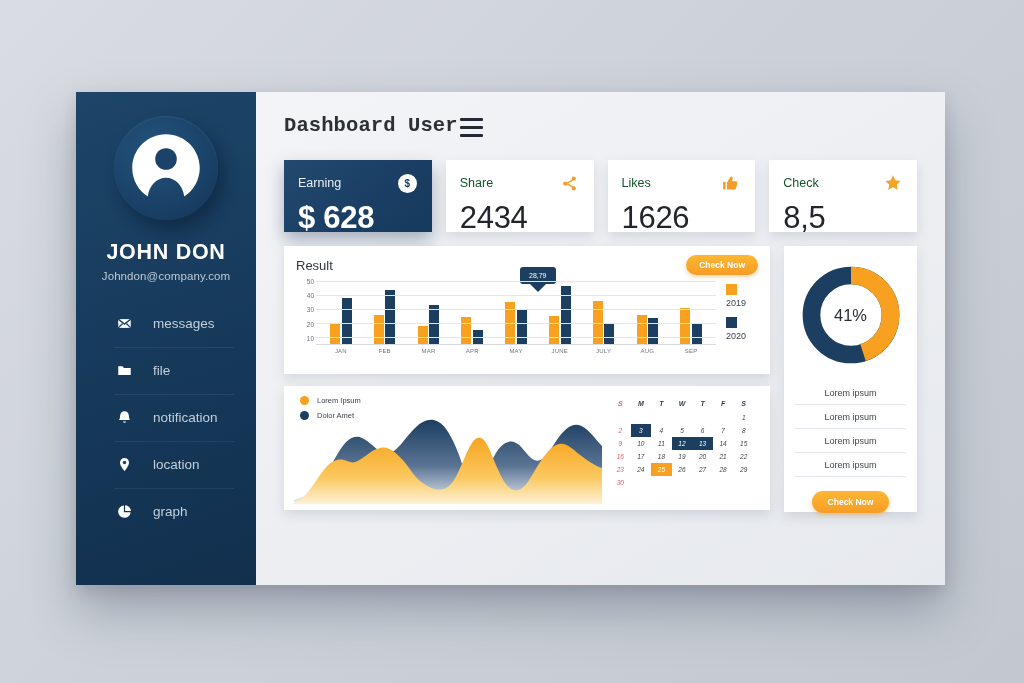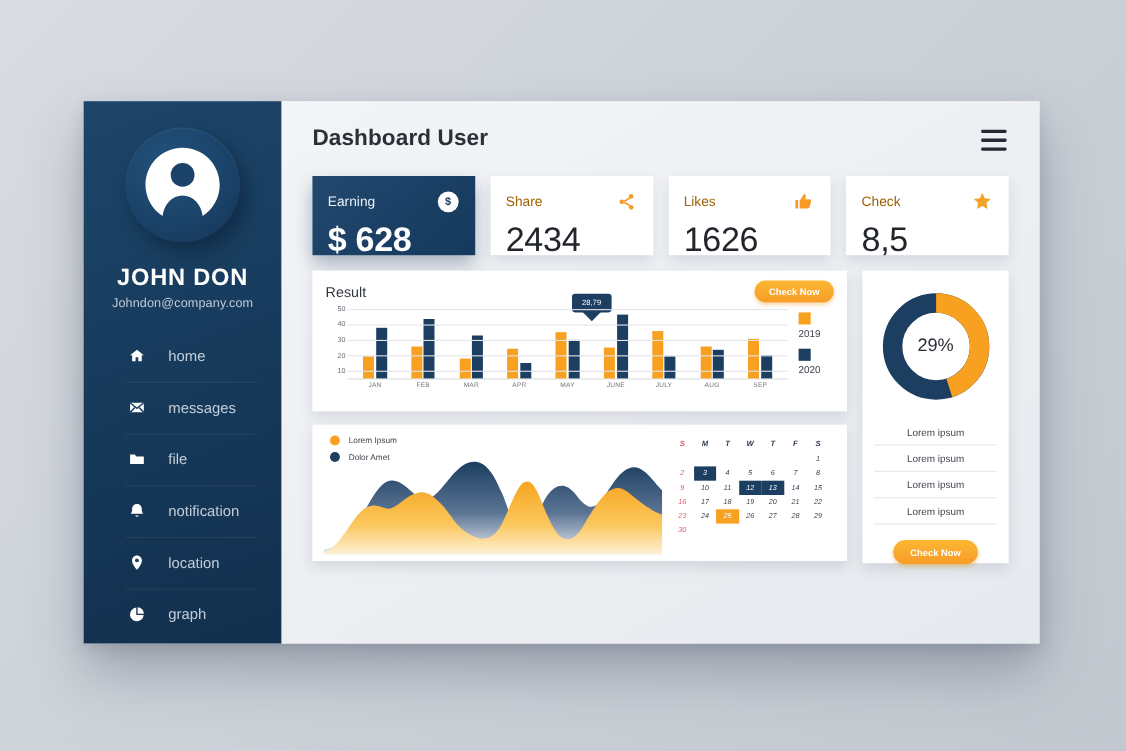--- a/index.html
+++ b/index.html
@@ -92,22 +92,22 @@
   #main {
     flex: 1;
     background: linear-gradient(150deg, #f3f4f7 0%, #eceef2 55%, #e6e9ee 100%);
     padding: 22px 28px 0 28px;
     position: relative;
   }
 
   #main-header {
     display: flex;
     align-items: flex-start;
-    justify-content: space-between;
     height: 42px;
+    font-family: Liberation Mono, monospace;
   }
   #page-title {
     font-size: 20.5px;
     color: #2b2f36;
     letter-spacing: 0.1px;
   }
   #hamburger { cursor: pointer; padding: 4px 2px; }
   #hamburger span {
     display: block;
     width: 23px; height: 3px;
@@ -134,21 +134,21 @@
   .stat-card.active {
     background: linear-gradient(140deg, #22496e 0%, #1b3f64 55%, #163a5d 100%);
     box-shadow: 0 8px 16px rgba(30,55,85,0.36);
   }
   .stat-top {
     display: flex;
     align-items: center;
     justify-content: space-between;
     height: 22px;
   }
-  .stat-label { font-size: 12.5px; color: #a16207; }
+  .stat-label { font-size: 12.5px; color: #14532d; }
   .stat-card.active .stat-label { color: #e8eef5; }
   .stat-value {
     font-size: 31px;
     color: #22262c;
     margin-top: 6px;
     letter-spacing: -0.3px;
   }
   .stat-card.active .stat-value { color: #ffffff; font-weight: 700; }
   .stat-icon { width: 21px; height: 21px; display: flex; align-items: center; justify-content: center; }
   .stat-icon svg { display: block; }
@@ -369,28 +369,20 @@
         <circle cx="32" cy="24" r="9.6" fill="#1b4369"></circle>
         <path fill="#ffffff" d="M32 13.5c5.8 0 10.5 4.7 10.5 10.5S37.8 34.5 32 34.5 21.5 29.8 21.5 24 26.2 13.5 32 13.5z" opacity="0"></path>
       </svg>
     </div>
 
     <div id="user-name">JOHN DON</div>
     <div id="user-email">Johndon@company.com</div>
 
     <nav id="nav-list">
 
-      <div class="nav-item">
-        <span class="nav-icon">
-          <svg viewBox="0 0 24 24">
-              <path d="M12 3L2 11h3v9h5v-6h4v6h5v-9h3z"></path>
-            </svg>
-        </span>
-        <span>home</span>
-      </div>
 
       <div class="nav-item">
         <span class="nav-icon">
           <svg viewBox="0 0 24 24">
               <path d="M2 5h20v14H2z" fill="#ffffff"></path>
               <path d="M2 5l10 8 10-8" fill="none" stroke="#1b4369" stroke-width="2.2"></path>
               <path d="M2 19l7-7M22 19l-7-7" fill="none" stroke="#1b4369" stroke-width="2.2"></path>
             </svg>
         </span>
         <span>messages</span>
@@ -776,21 +768,21 @@
       </div>
 
       <div id="content-right">
         <div class="panel" id="donut-panel">
 
           <div id="donut-wrap">
             <svg viewBox="0 0 100 100" width="104" height="104">
               <circle cx="50" cy="50" r="38" fill="none" stroke="#1c3e60" stroke-width="17"></circle>
               <circle id="donut-arc" cx="50" cy="50" r="38" fill="none" stroke="#f8a01f" stroke-width="17" stroke-dasharray="107.4 131.3" transform="rotate(-90 50 50)"></circle>
             </svg>
-            <div id="donut-center-label">29%</div>
+            <div id="donut-center-label">41%</div>
           </div>
 
           <div id="donut-list">
               <div class="donut-item">Lorem ipsum</div>
               <div class="donut-item">Lorem ipsum</div>
               <div class="donut-item">Lorem ipsum</div>
               <div class="donut-item">Lorem ipsum</div>
             </div>
 
           <div id="donut-btn-wrap">

